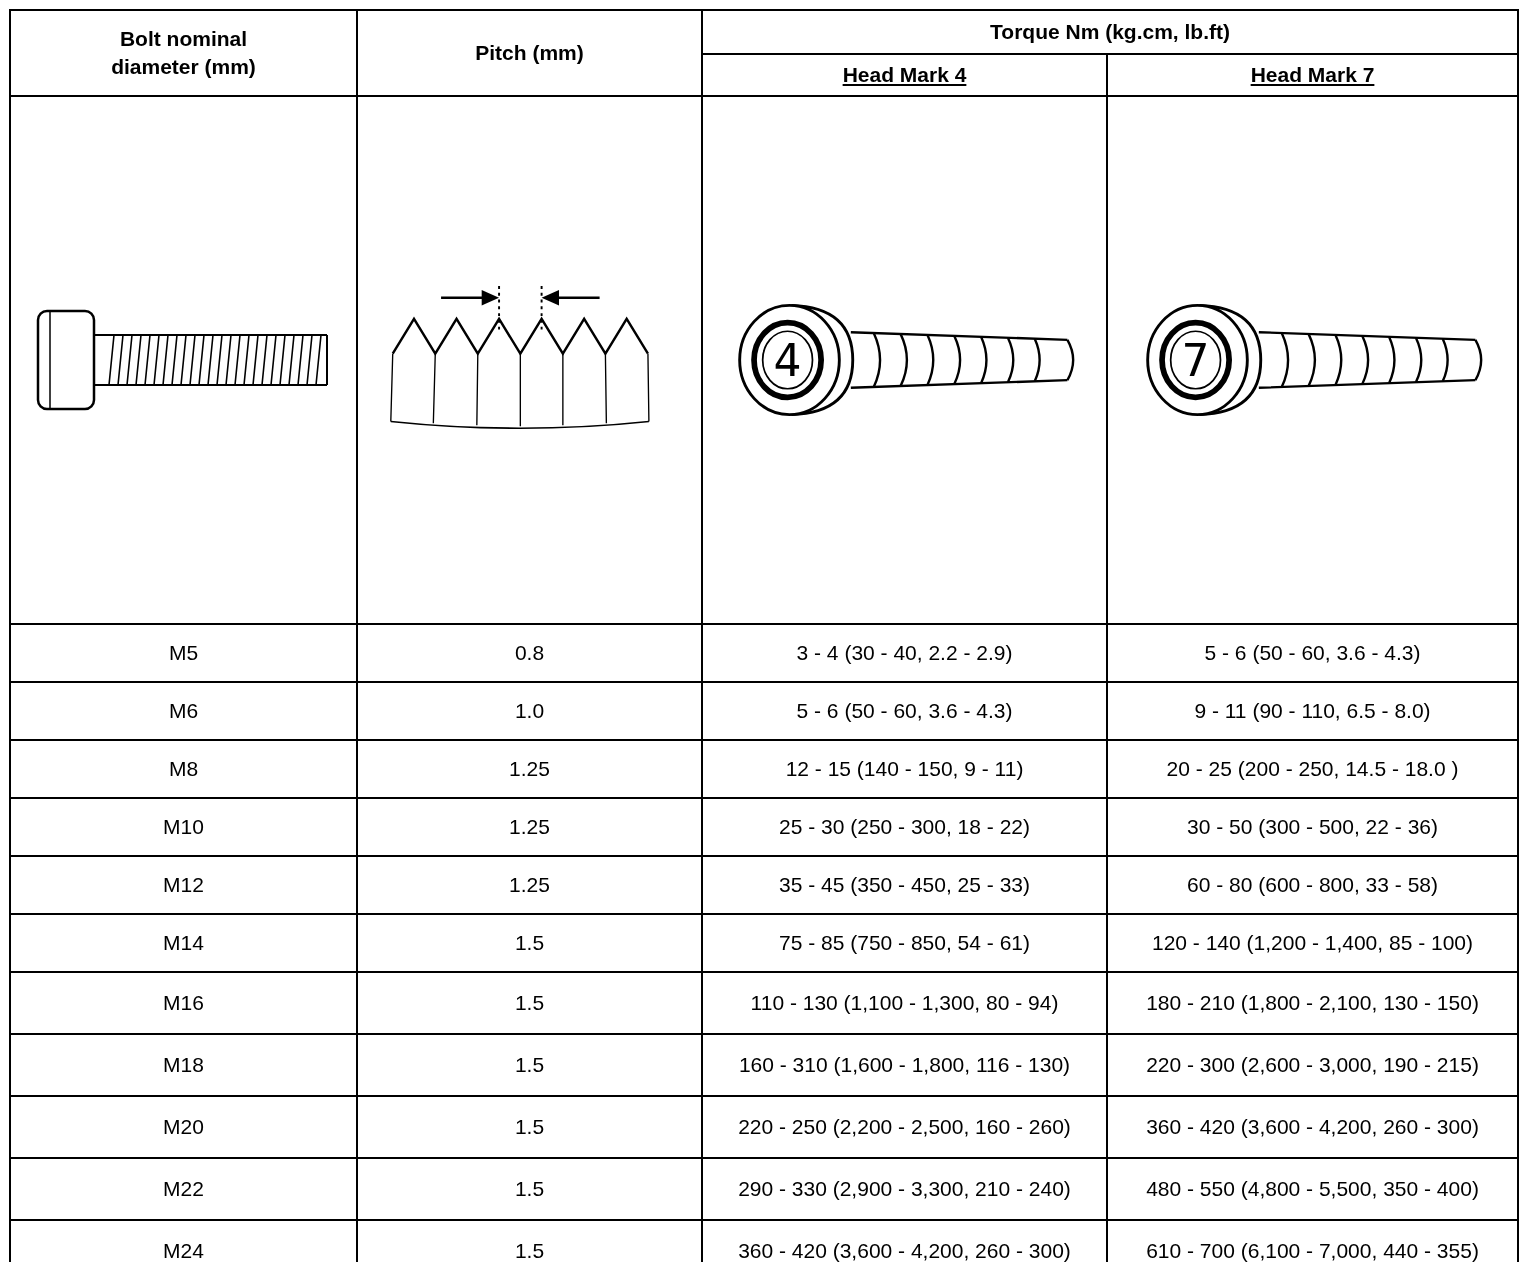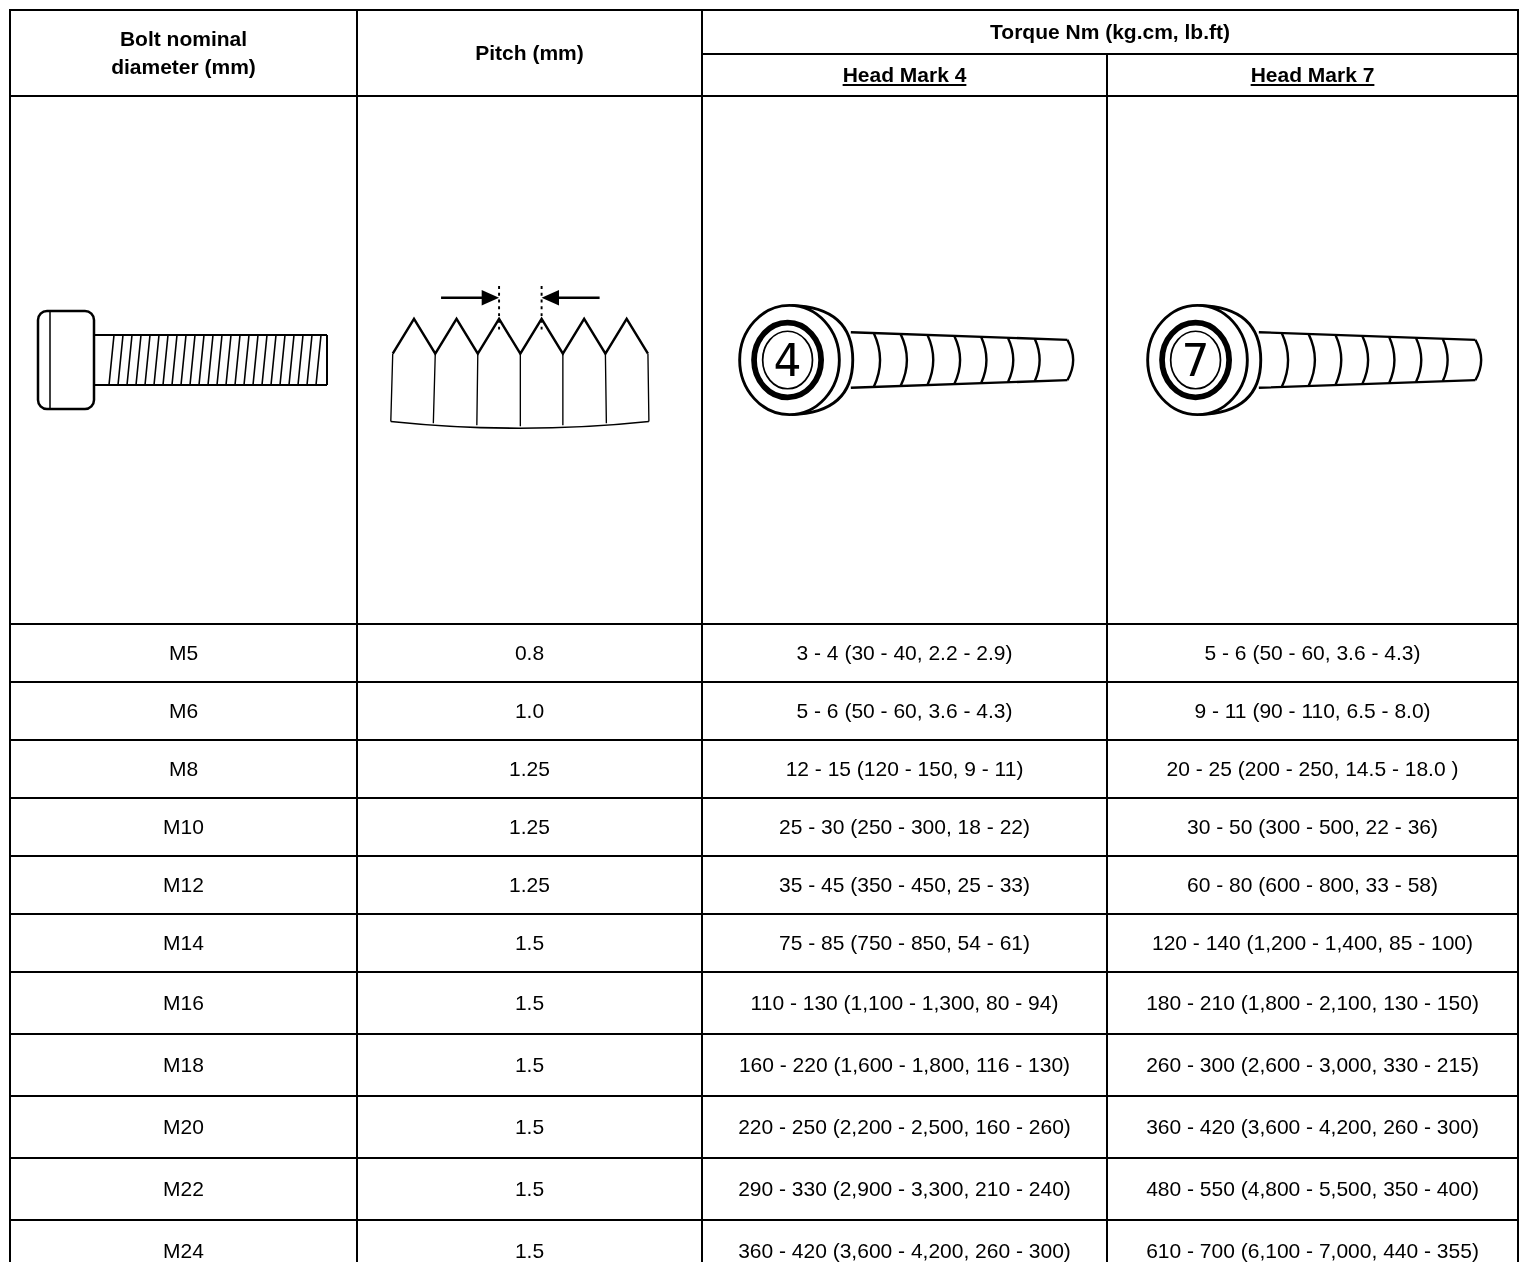--- a/index.html
+++ b/index.html
@@ -137,21 +137,21 @@
     </tr>
     <tr class="r-single">
       <td>M6</td>
       <td>1.0</td>
       <td>5 - 6 (50 - 60, 3.6 - 4.3)</td>
       <td>9 - 11 (90 - 110, 6.5 - 8.0)</td>
     </tr>
     <tr class="r-single">
       <td>M8</td>
       <td>1.25</td>
-      <td>12 - 15 (120 - 150, 9 - 11)</td>
+      <td>12 - 15 (140 - 150, 9 - 11)</td>
       <td>20 - 25 (200 - 250, 14.5 - 18.0 )</td>
     </tr>
     <tr class="r-single">
       <td>M10</td>
       <td>1.25</td>
       <td>25 - 30 (250 - 300, 18 - 22)</td>
       <td>30 - 50 (300 - 500, 22 - 36)</td>
     </tr>
     <tr class="r-single">
       <td>M12</td>
@@ -167,22 +167,22 @@
     </tr>
     <tr class="r-double">
       <td>M16</td>
       <td>1.5</td>
       <td>110 - 130 (1,100 - 1,300, 80 - 94)</td>
       <td>180 - 210 (1,800 - 2,100, 130 - 150)</td>
     </tr>
     <tr class="r-double">
       <td>M18</td>
       <td>1.5</td>
-      <td>160 - 220 (1,600 - 1,800, 116 - 130)</td>
-      <td>260 - 300 (2,600 - 3,000, 330 - 215)</td>
+      <td>160 - 310 (1,600 - 1,800, 116 - 130)</td>
+      <td>220 - 300 (2,600 - 3,000, 190 - 215)</td>
     </tr>
     <tr class="r-double">
       <td>M20</td>
       <td>1.5</td>
       <td>220 - 250 (2,200 - 2,500, 160 - 260)</td>
       <td>360 - 420 (3,600 - 4,200, 260 - 300)</td>
     </tr>
     <tr class="r-double">
       <td>M22</td>
       <td>1.5</td>

